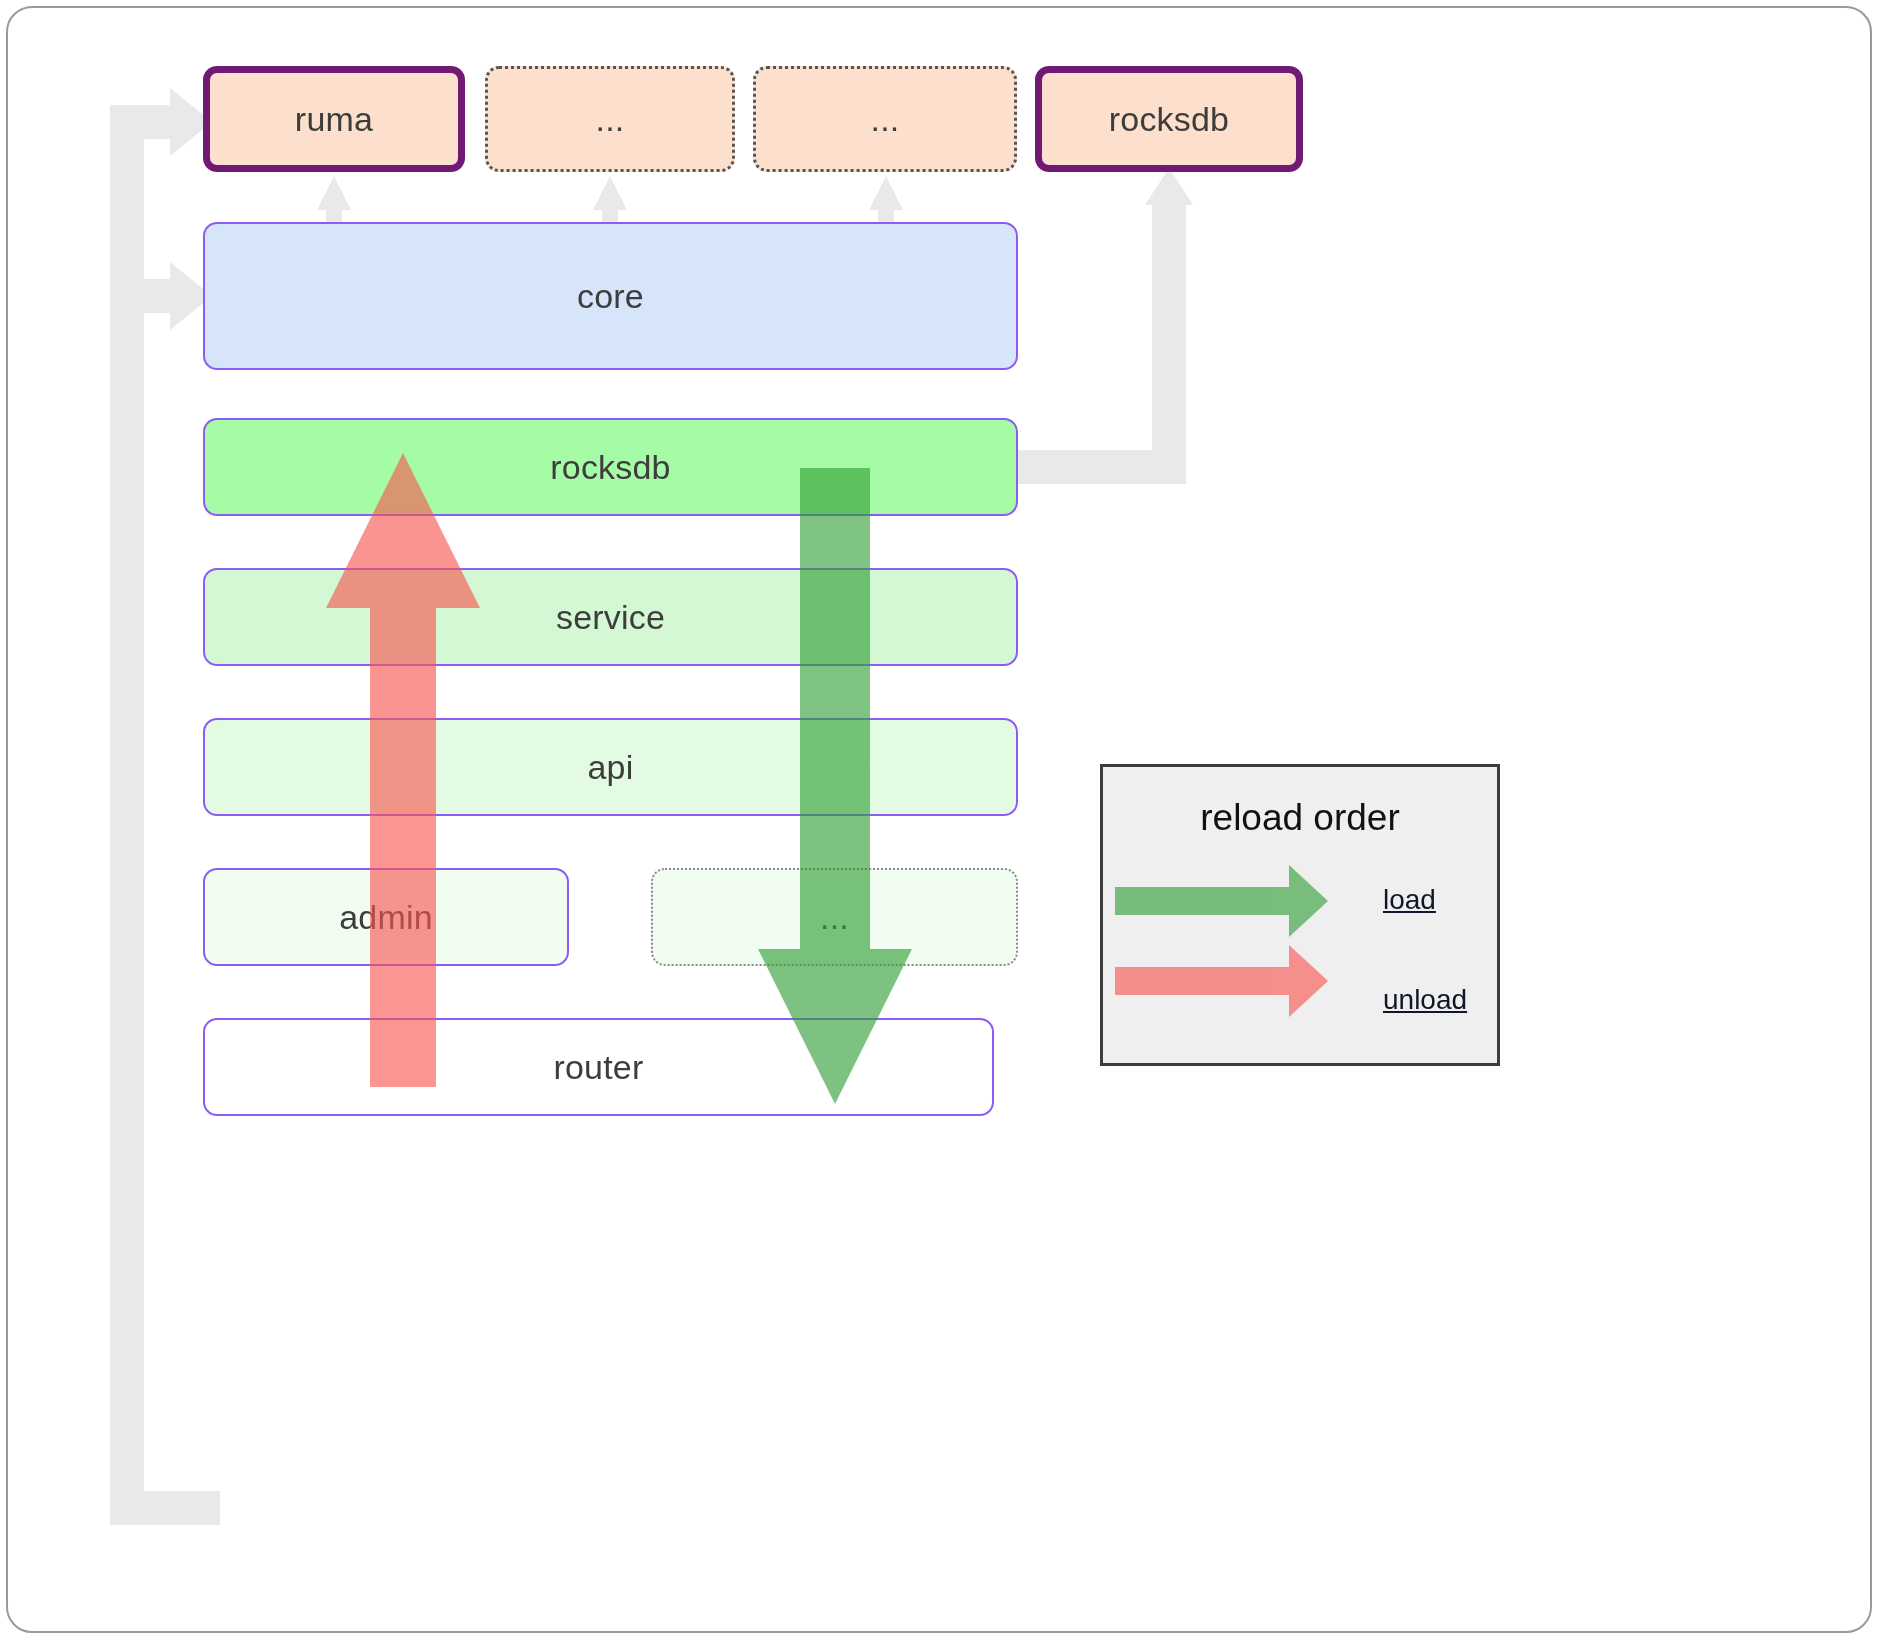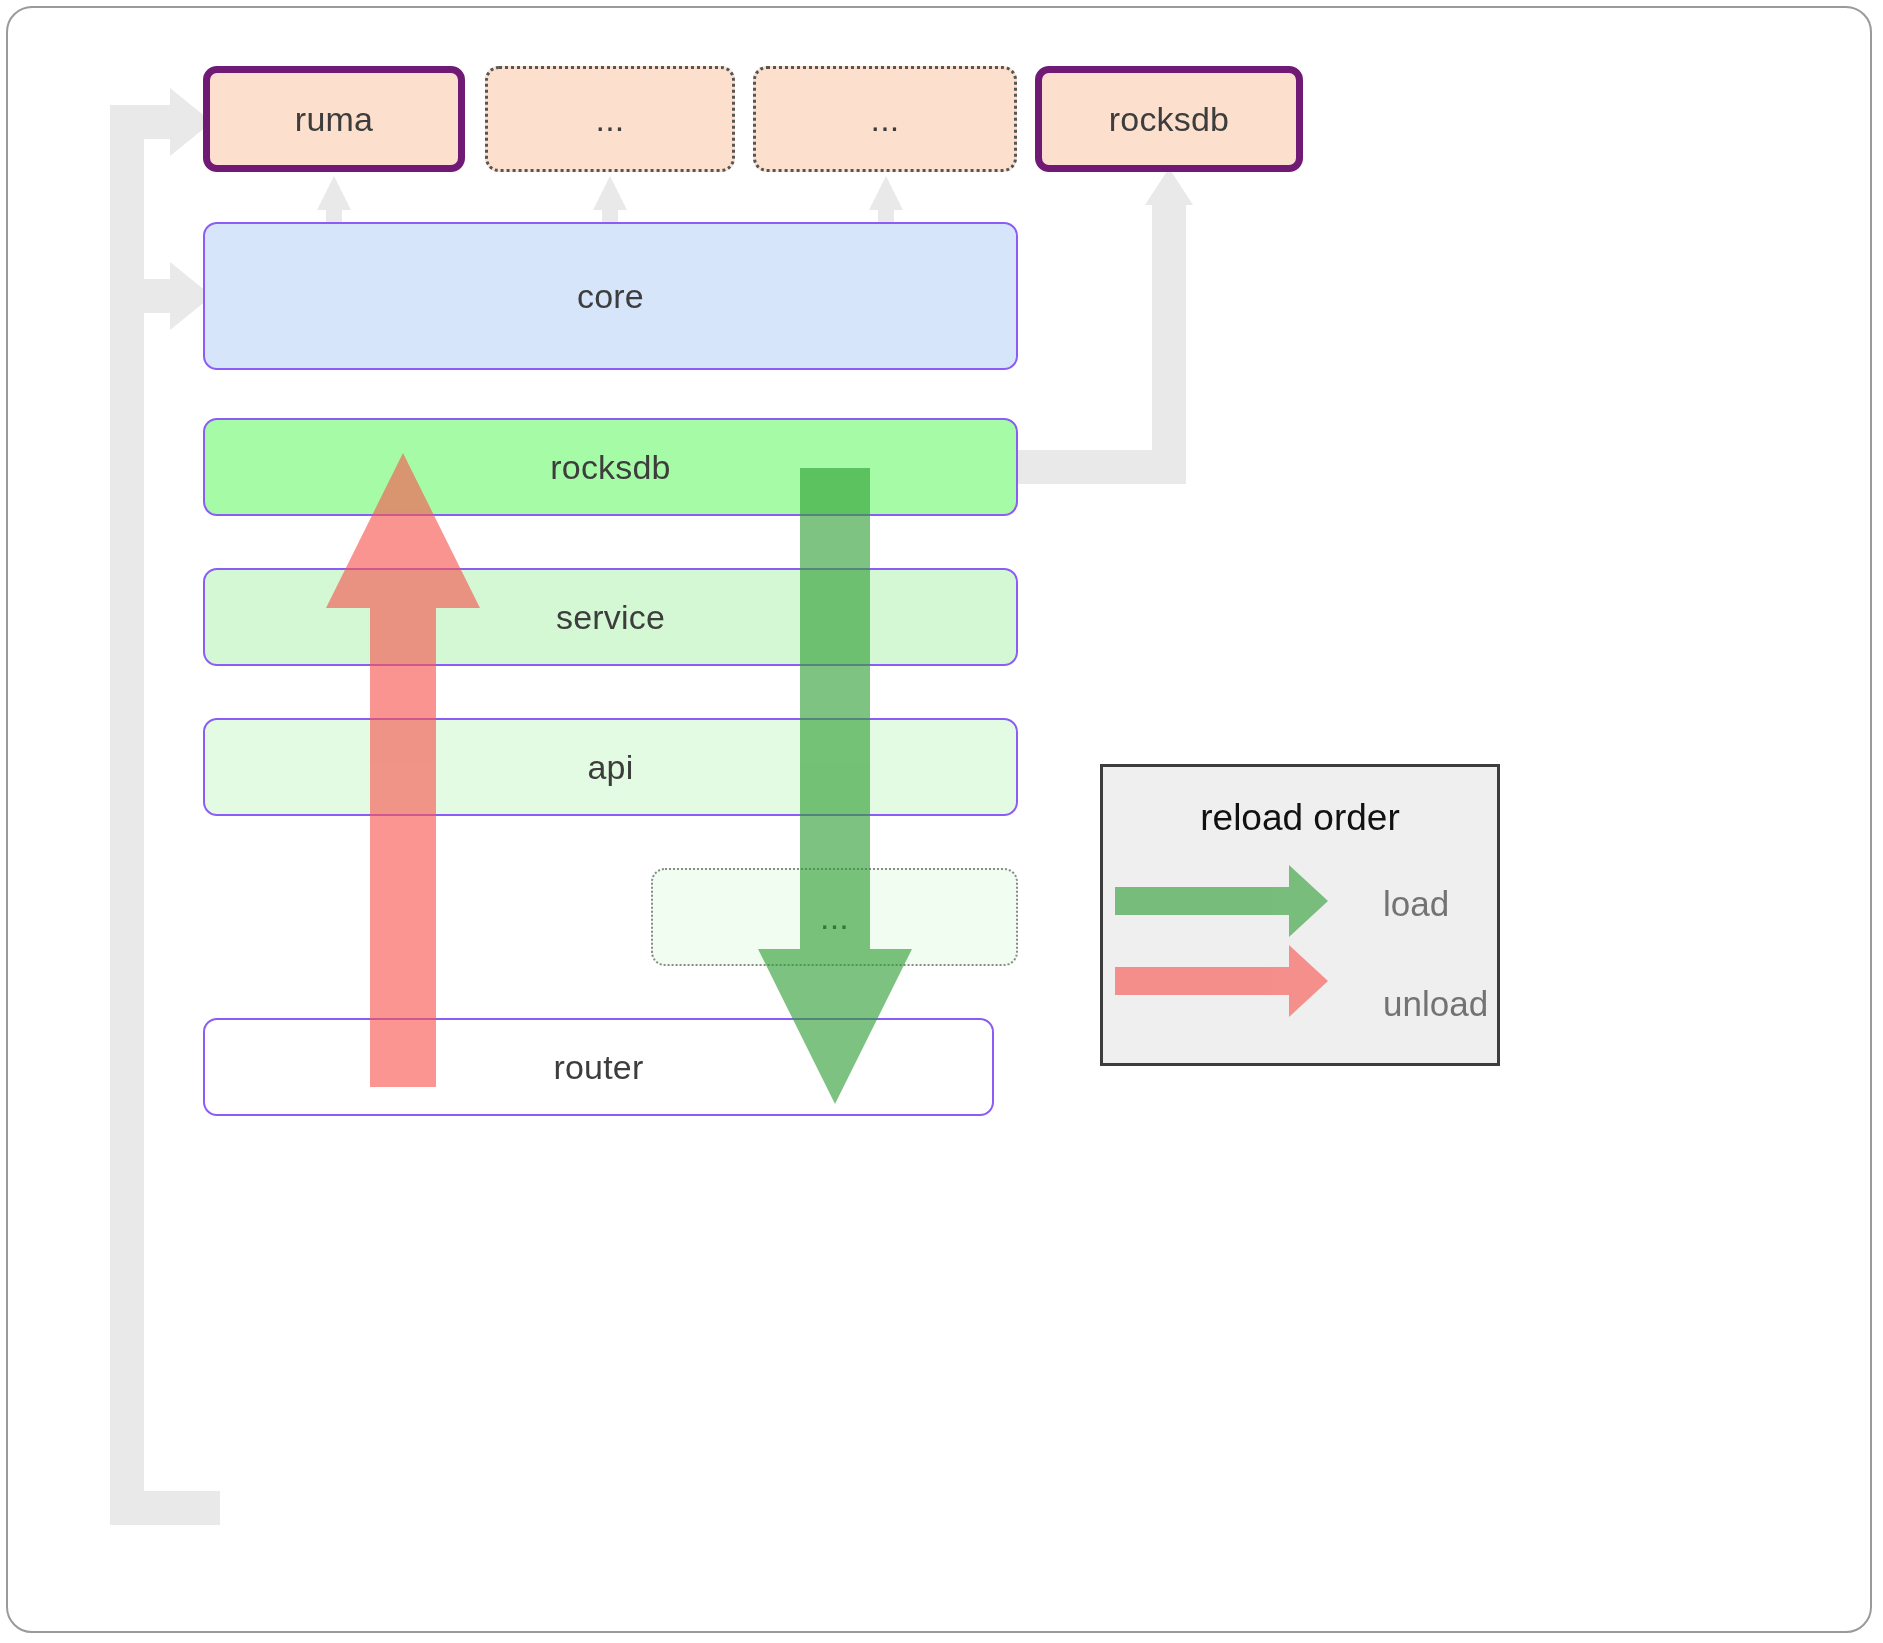--- a/index.html
+++ b/index.html
@@ -41,21 +41,21 @@
   
   #legend{
     position:absolute;left:1100px;top:764px;width:400px;height:302px;
     background:#efefef;border:3px solid #3d3d3d;box-sizing:border-box;
   }
   #legend-title{
     position:absolute;left:0;top:30px;width:100%;text-align:center;
     font-size:37px;color:#111;
   }
   .leg-label{
-    position:absolute;font-size:35px;color:#737373;
+    position:absolute;font-size:28px;color:#0f172a;text-decoration:underline;
   }
   #leg-load-label{left:280px;top:117px;}
   #leg-unload-label{left:280px;top:217px;}
   #legend-svg{position:absolute;left:0;top:0;width:400px;height:302px;}
 </style>
 </head>
 <body>
 
 <div id="canvas">
   <div id="frame"></div>
@@ -108,20 +108,23 @@
   </div>
 
   <div class="box green2 b-solid" style="left:203px;top:568px;width:815px;height:98px;">
     <span>service</span>
   </div>
 
   <div class="box green3 b-solid" style="left:203px;top:718px;width:815px;height:98px;">
     <span>api</span>
   </div>
 
+  <div class="box green4 b-solid" style="left:203px;top:868px;width:366px;height:98px;">
+    <span>admin</span>
+  </div>
 
   <div class="box green4 b-dotthin" style="left:651px;top:868px;width:367px;height:98px;">
     <span>...</span>
   </div>
 
   <div class="box white b-solid" style="left:203px;top:1018px;width:791px;height:98px;">
     <span>router</span>
   </div>
 
 

